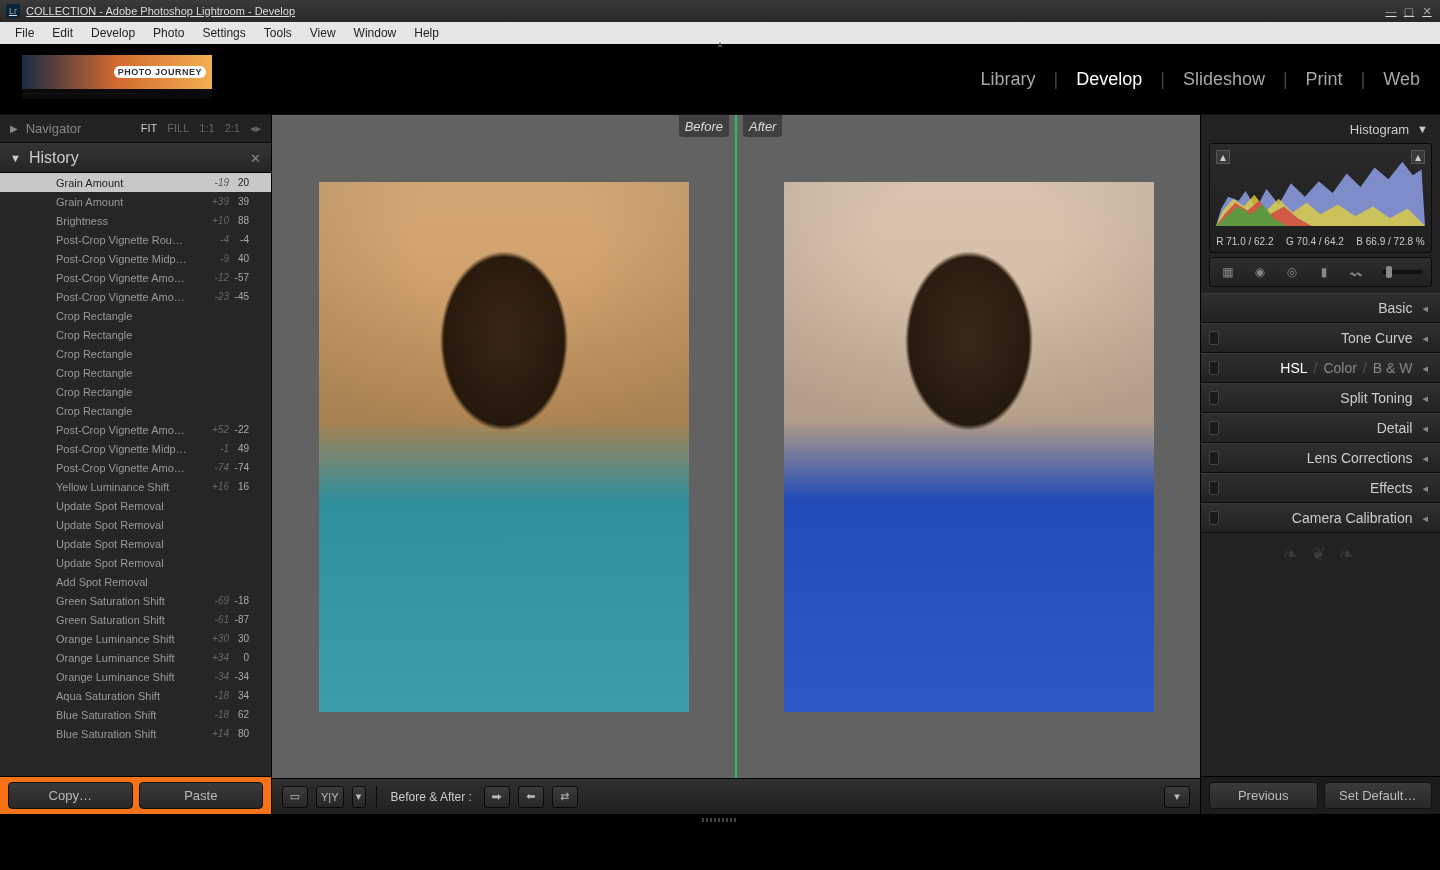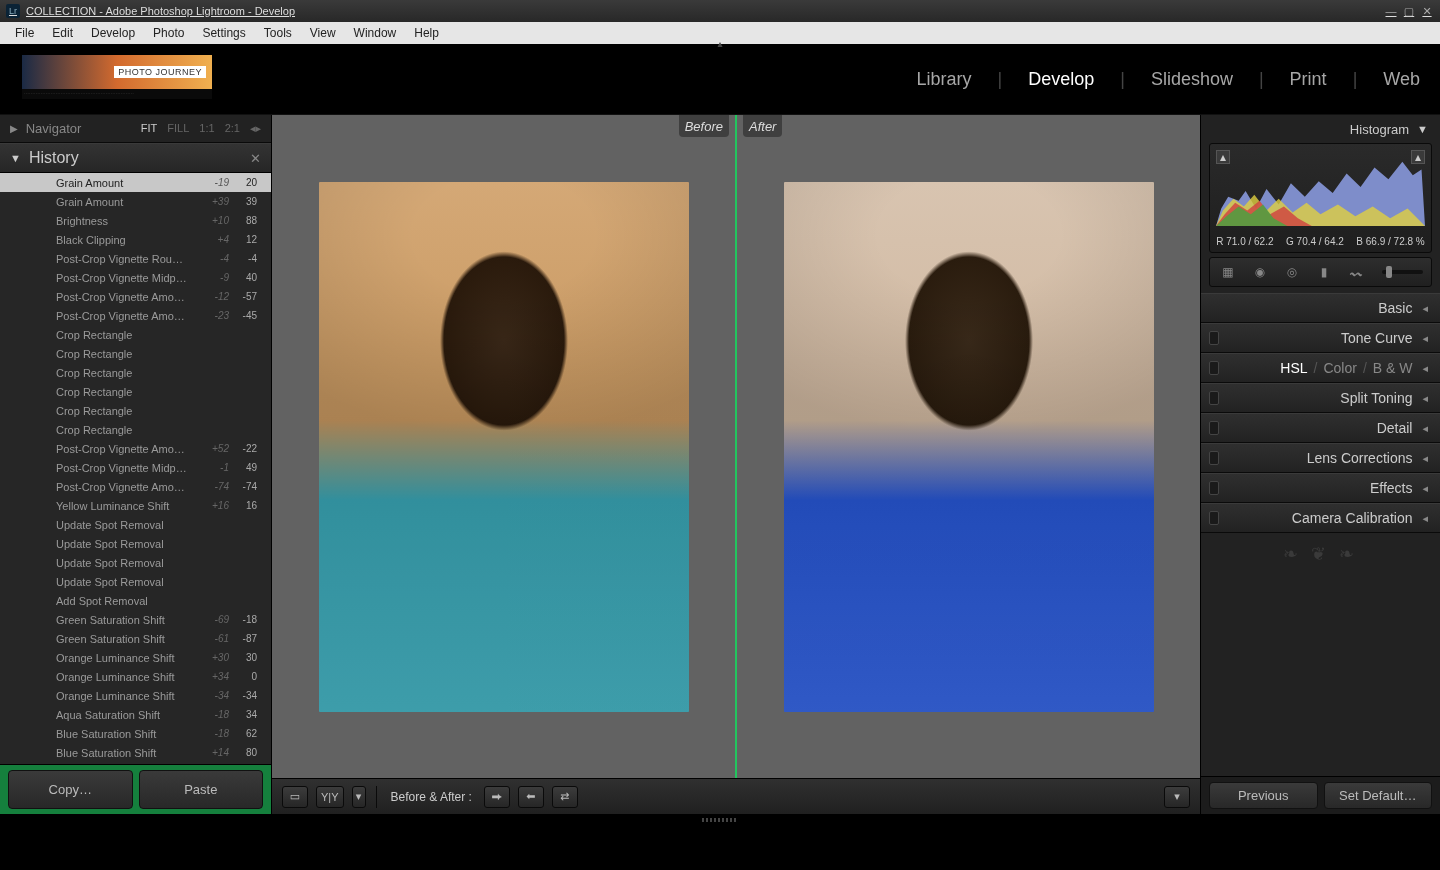--- a/index.html
+++ b/index.html
@@ -6,43 +6,43 @@
 body { background: #000; width: 1440px; height: 870px; overflow: hidden; color: #ccc; font-size: 12px; }
 .titlebar { height: 22px; background: linear-gradient(#3a3a3a,#282828); display: flex; align-items: center; padding: 0 6px; font-size: 11px; color: #ddd; text-decoration: underline; }
 .titlebar .logo { width: 14px; height: 14px; background: #0b2336; margin-right: 6px; border-radius: 2px; display:flex;align-items:center;justify-content:center;font-size:9px;color:#8ab;}
 .titlebar .wincontrols { margin-left: auto; display:flex; gap:4px; }
 .titlebar .wincontrols span { width:14px; height:14px; display:flex;align-items:center;justify-content:center; color:#aaa; cursor:pointer;}
 .menubar { height: 22px; background: #e6e6e6; display: flex; align-items: center; padding: 0 6px; gap: 0; font-size: 12px; color: #222; }
 .menubar span { padding: 3px 9px; cursor:pointer; }
 .topband { height: 70px; background: #000; display:flex; align-items:center; padding: 0 20px 0 22px; }
 .identity { width:190px; height:48px; display:flex; flex-direction:column; }
 .identity .plate { height:34px; background: linear-gradient(90deg,#1a2a45 0%,#d36a2e 50%,#f0b050 100%); position:relative; display:flex; align-items:center; justify-content:flex-end; padding-right:6px; }
-.identity .plate .txt { background:#fff; color:#333; font-size:9px; font-weight:normal; padding:1px 4px; letter-spacing:0.5px;}
+.identity .plate .txt { background:#fff; color:#333; font-size:9px; font-weight:bold; padding:1px 4px; letter-spacing:0.5px;border-radius:6px;}
 .identity .capline { height:10px; background:#0a0a0a; color:#555; font-size:5px; line-height:6px; overflow:hidden; padding:1px 2px;}
-.modules { margin-left:auto; display:flex; align-items:center; gap:16px; color:#888; font-size:18px; }
+.modules { margin-left:auto; display:flex; align-items:center; gap:8px; color:#888; font-size:18px; }
 .modules span.sep { color:#444; padding:0 10px; }
 .modules a { color:#a7a7a7; cursor:pointer; }
 .modules a.active { color:#fff; }
 .workspace { display:flex; height: 700px; background:#000; border-top:1px solid #111;}
 .leftpanel { width:272px; background:#222; display:flex; flex-direction:column; border-right:1px solid #000;}
 .navigator { height:28px; background:#222; border-bottom:1px solid #0a0a0a; display:flex; align-items:center; padding:0 10px; color:#888; font-size:13px;}
 .navigator .tri { color:#888; margin-right:8px; font-size:10px;}
 .navzoom { margin-left:auto; display:flex; gap:10px; font-size:11px; color:#666;}
 .navzoom span.on { color:#ccc; }
 .historyhead { height:30px; background:linear-gradient(#333,#262626); display:flex; align-items:center; padding:0 10px; font-size:16px; color:#ccc; border-bottom:1px solid #000; border-top:1px solid #3a3a3a;}
 .historyhead .tri { color:#ccc; margin-right:8px;font-size:11px; transform:rotate(0deg);}
 .historyhead .x { margin-left:auto; color:#888; cursor:pointer; font-size:13px;}
 .historylist { flex:1; overflow:hidden; background:#262626; }
 .historylist .row { height:19px; display:flex; align-items:center; padding:0 12px 0 56px; font-size:11px; color:#9a9a9a; cursor:pointer; position:relative;}
 .historylist .row.sel { background:#c8c8c8; color:#222; }
 .historylist .row .v1 { position:absolute; right:42px; color:#666; font-size:10px;font-style:italic;}
 .historylist .row.sel .v1 { color:#555;}
-.historylist .row .v2 { position:absolute; right:14px; color:#aaa; font-size:10px;}
+.historylist .row .v2 { position:absolute; right:22px; color:#aaa; font-size:10px;}
 .historylist .row.sel .v2 { color:#222;}
-.copypaste { height:50px; background:#15803d; display:flex; gap:6px; padding:5px 8px; border-top:1px solid #000;}
+.copypaste { height:38px; background:#f97316; display:flex; gap:6px; padding:5px 8px; border-top:1px solid #000;}
 .copypaste button { flex:1; background:linear-gradient(#3a3a3a,#282828); border:1px solid #111; border-radius:4px; color:#bbb; font-size:13px; cursor:pointer;}
 .center { flex:1; background:#626262; display:flex; flex-direction:column; }
 .compare { flex:1; display:flex; position:relative; }
 .half { flex:1; display:flex; align-items:center; justify-content:center; position:relative; }
 .half .lbl { position:absolute; top:0; right:6px; height:22px; display:flex; align-items:center; padding:0 6px; background:rgba(40,40,40,0.6); color:#ddd; font-style:italic; font-size:13px; border-radius:0 0 4px 4px;}
 .half.before { border-right:2px solid #22c55e; }
 .photo { width:370px; height:530px; border-radius:1px; }
 .photo.before { background: radial-gradient(ellipse 200px 280px at 50% 30%, #3a2818 0%, #2a1a0c 30%, transparent 32%), linear-gradient(#d4a876 0%, #c89860 45%, #3aa8b8 60%, #48b8c8 100%); position:relative; overflow:hidden;}
 .photo.after  { background: radial-gradient(ellipse 200px 280px at 50% 30%, #3a2a1a 0%, #2a1c0e 30%, transparent 32%), linear-gradient(#d8c4b0 0%, #d0b8a0 45%, #2858d8 60%, #3868e8 100%); position:relative; overflow:hidden;}
 .photo::before{content:"";position:absolute;inset:0;background:radial-gradient(ellipse 300px 200px at 50% 10%, transparent 30%, rgba(0,0,0,0.15) 100%);}
@@ -150,25 +150,20 @@
           <span>Grain Amount</span>
           <span class="v1">+39</span>
           <span class="v2">39</span>
         </div>
         <div class="row">
           <span>Brightness</span>
           <span class="v1">+10</span>
           <span class="v2">88</span>
         </div>
         <div class="row">
-          <span>Black Clipping</span>
-          <span class="v1">+4</span>
-          <span class="v2">12</span>
-        </div>
-        <div class="row">
           <span>Post-Crop Vignette Rou…</span>
           <span class="v1">-4</span>
           <span class="v2">-4</span>
         </div>
         <div class="row">
           <span>Post-Crop Vignette Midp…</span>
           <span class="v1">-9</span>
           <span class="v2">40</span>
         </div>
         <div class="row">

